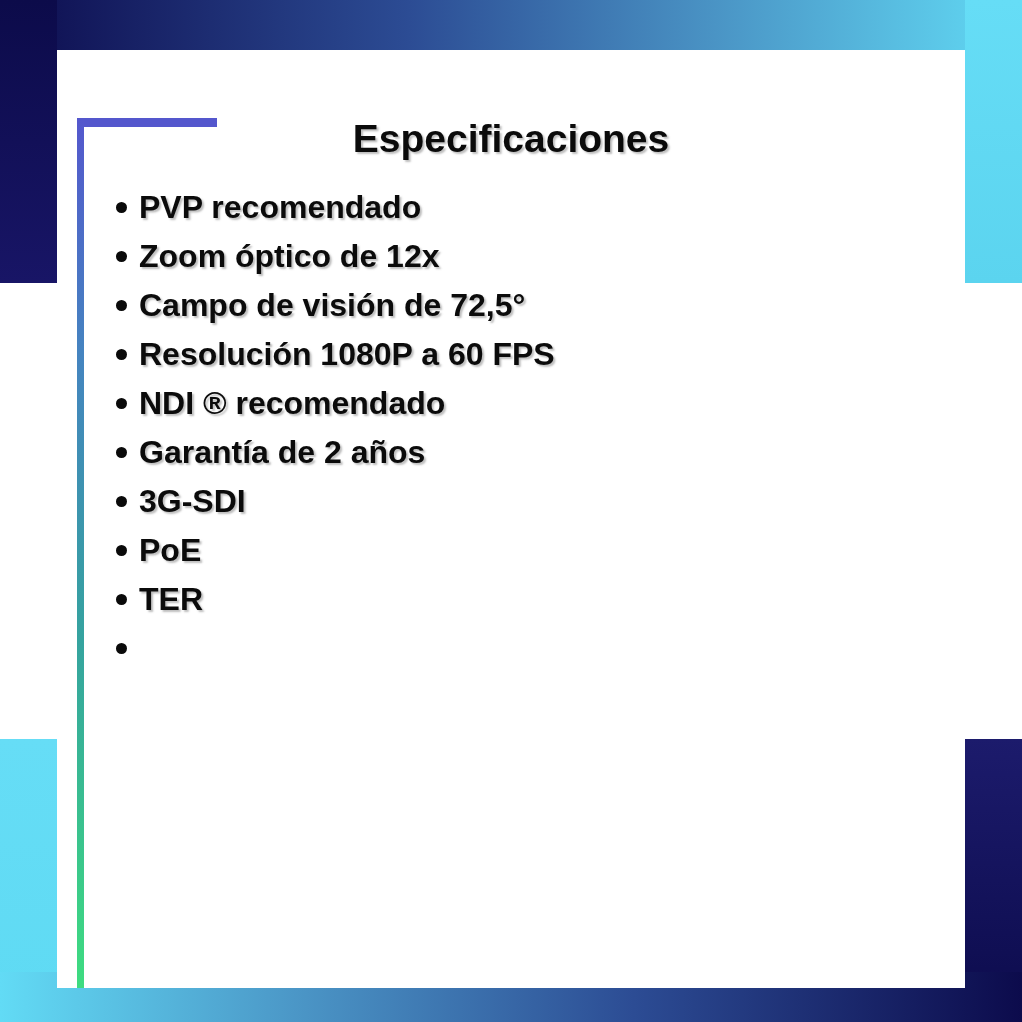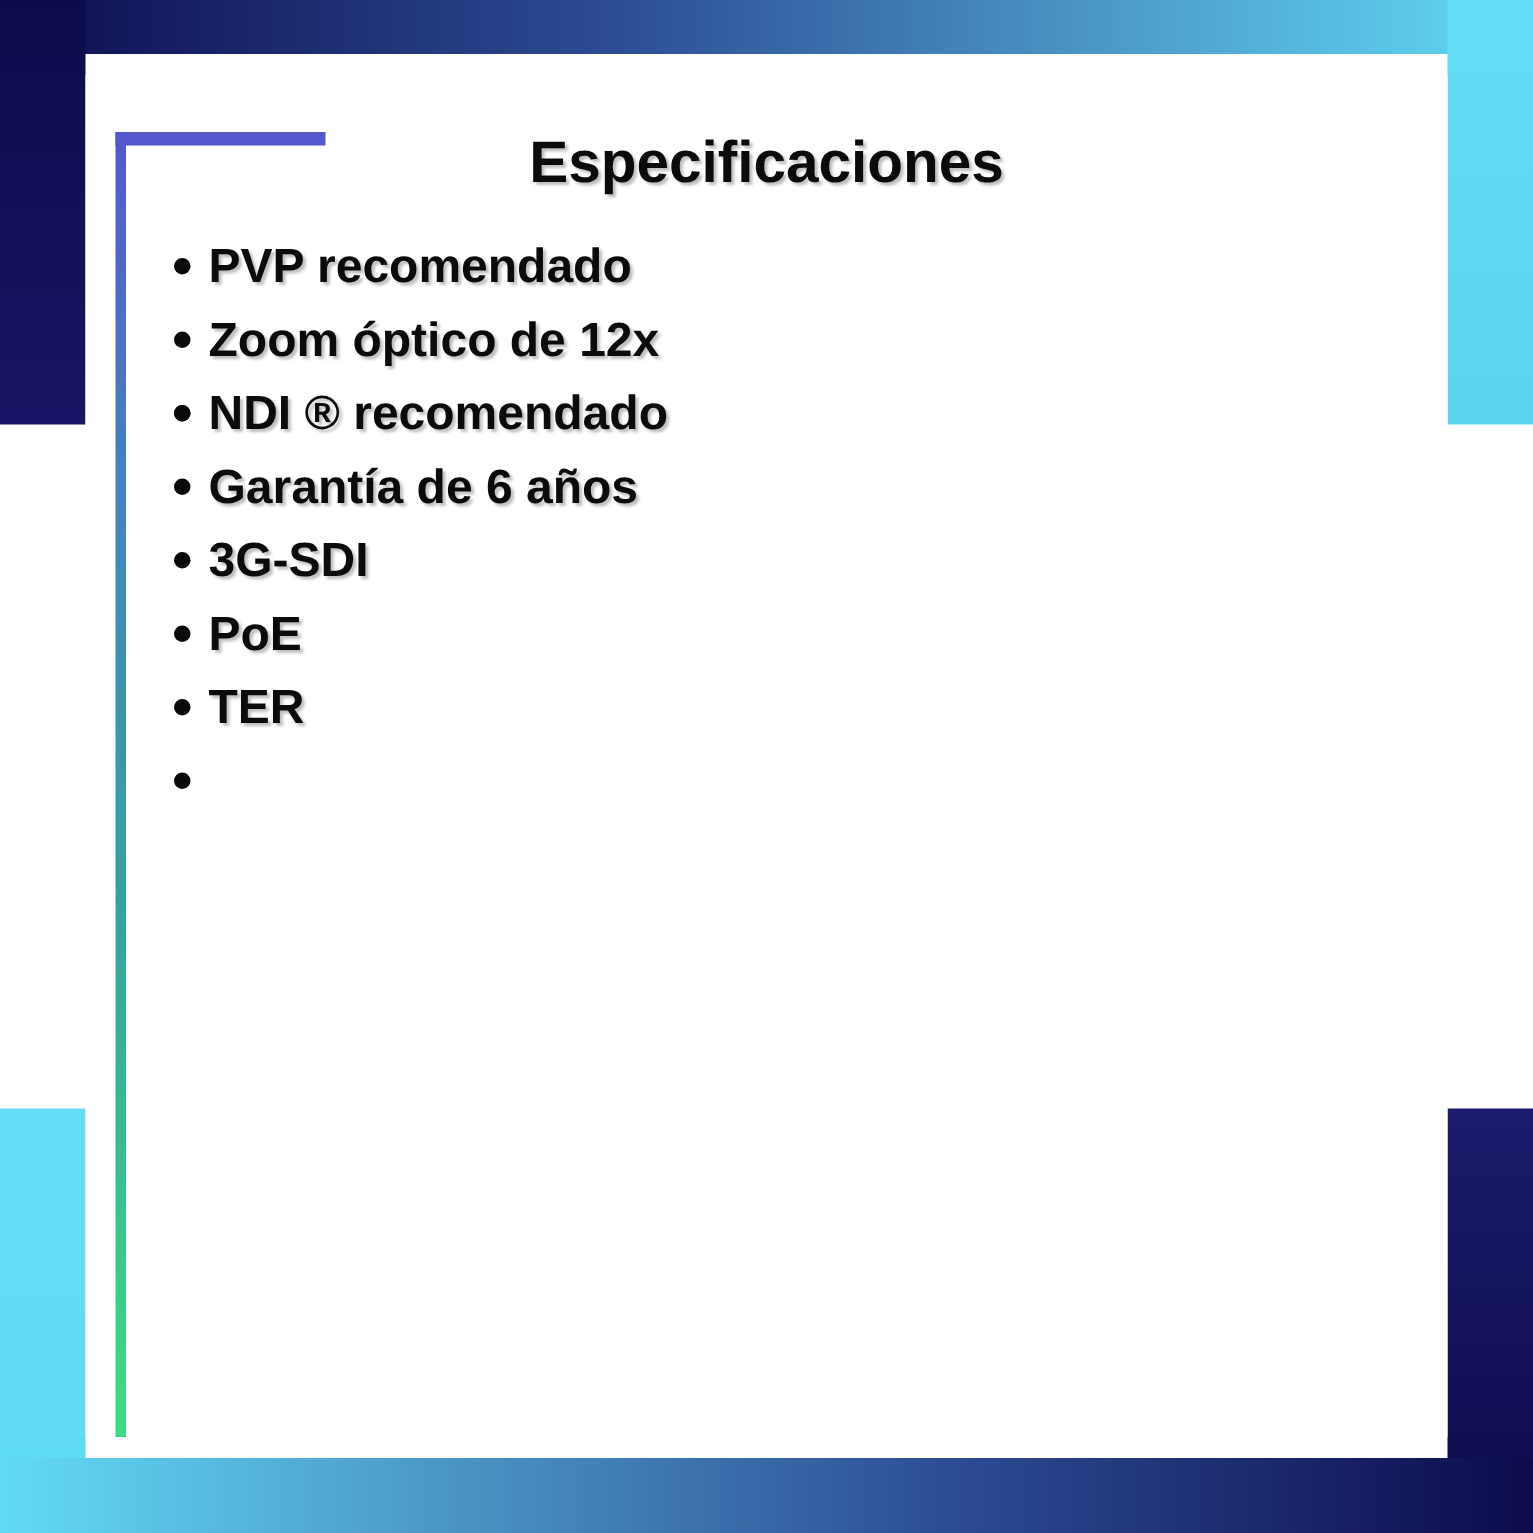--- a/index.html
+++ b/index.html
@@ -39,21 +39,21 @@
     background: linear-gradient(180deg, #66ddf6 0%, #5edaf3 100%);
   }
   .band-right-bottom {
     left: 965px; top: 739px; width: 57px; height: 283px;
     background: linear-gradient(180deg, #1c1b6c 0%, #0c0b4c 100%);
   }
 
   
   .card {
     position: absolute;
-    left: 57px; top: 36px;
+    left: 57px; top: 66px;
     width: 908px; height: 922px;
     background: #ffffff;
   }
 
   
   .accent-h {
     position: absolute;
     left: 20px; top: 52px;
     width: 140px; height: 9px;
     background: #5457cd;
@@ -119,23 +119,24 @@
   <div class="card">
 
     <h1 class="title">Especificaciones</h1>
 
     <div class="accent-h"></div>
     <div class="accent-v"></div>
 
     <ul class="spec-list">
         <li><span class="bullet"></span><span>PVP recomendado</span></li>
         <li><span class="bullet"></span><span>Zoom óptico de 12x</span></li>
-        <li><span class="bullet"></span></li>
+        <li><span class="bullet"></span><span>Campo de visión de 72,5°</span></li>
+        <li><span class="bullet"></span><span>Resolución 1080P a 60 FPS</span></li>
         <li><span class="bullet"></span><span>NDI ® recomendado</span></li>
-        <li><span class="bullet"></span><span>Garantía de 6 años</span></li>
+        <li><span class="bullet"></span><span>Garantía de 2 años</span></li>
         <li><span class="bullet"></span><span>3G-SDI</span></li>
         <li><span class="bullet"></span><span>PoE</span></li>
         <li><span class="bullet"></span><span>TER</span></li>
         <li><span class="bullet"></span></li>
       </ul>
 
   </div>
 </div>
 
 </body></html>

